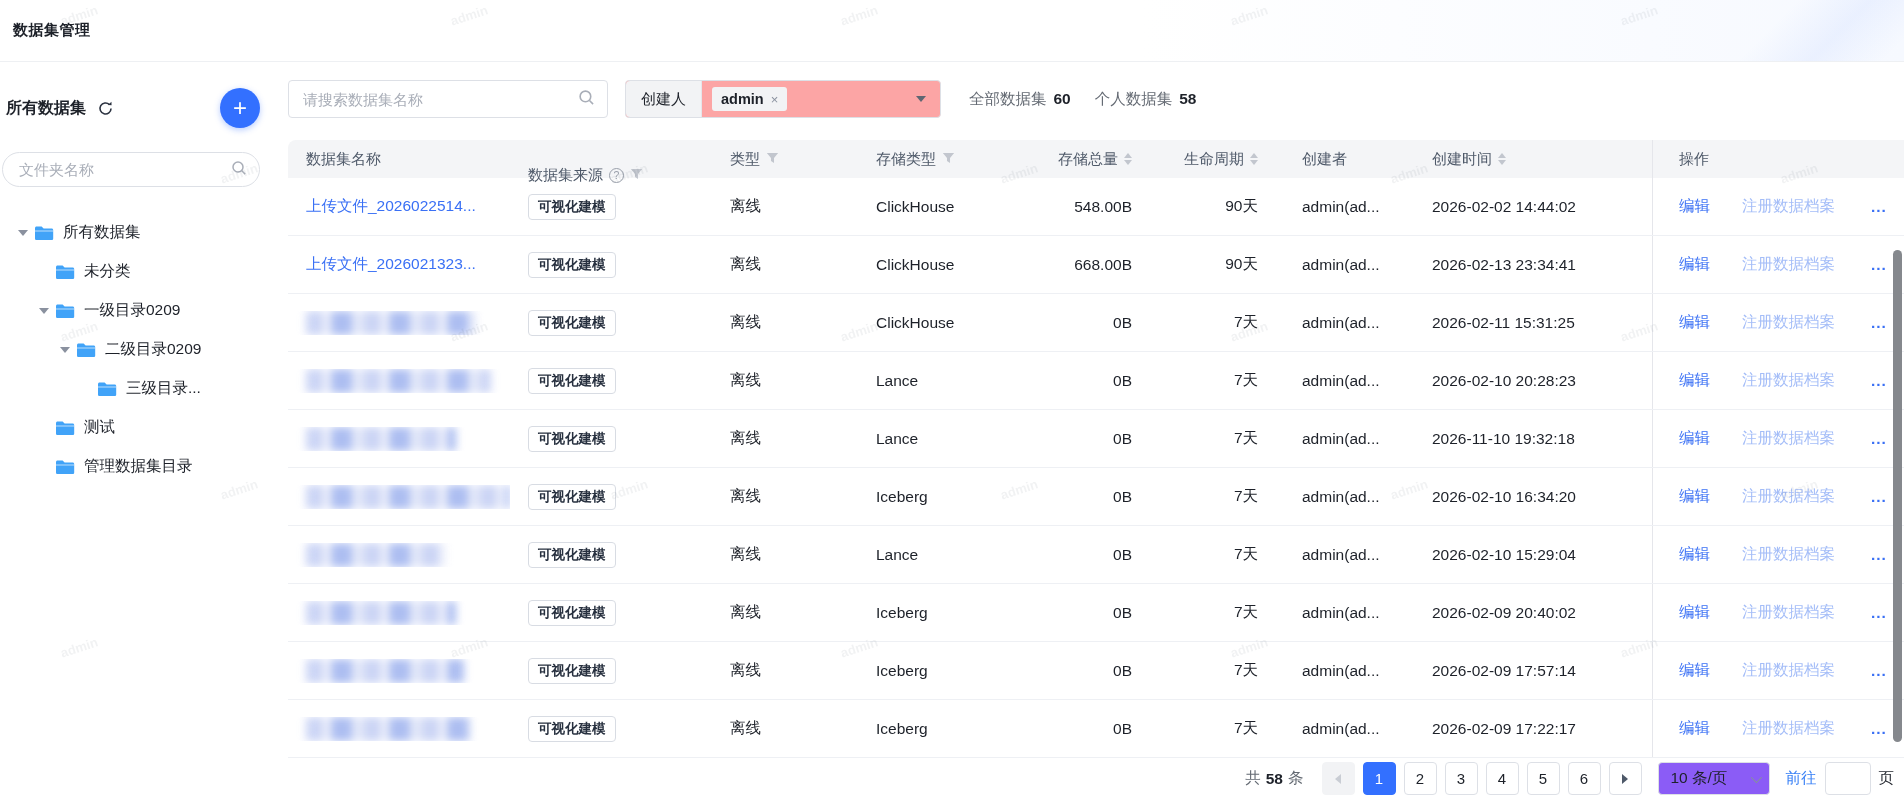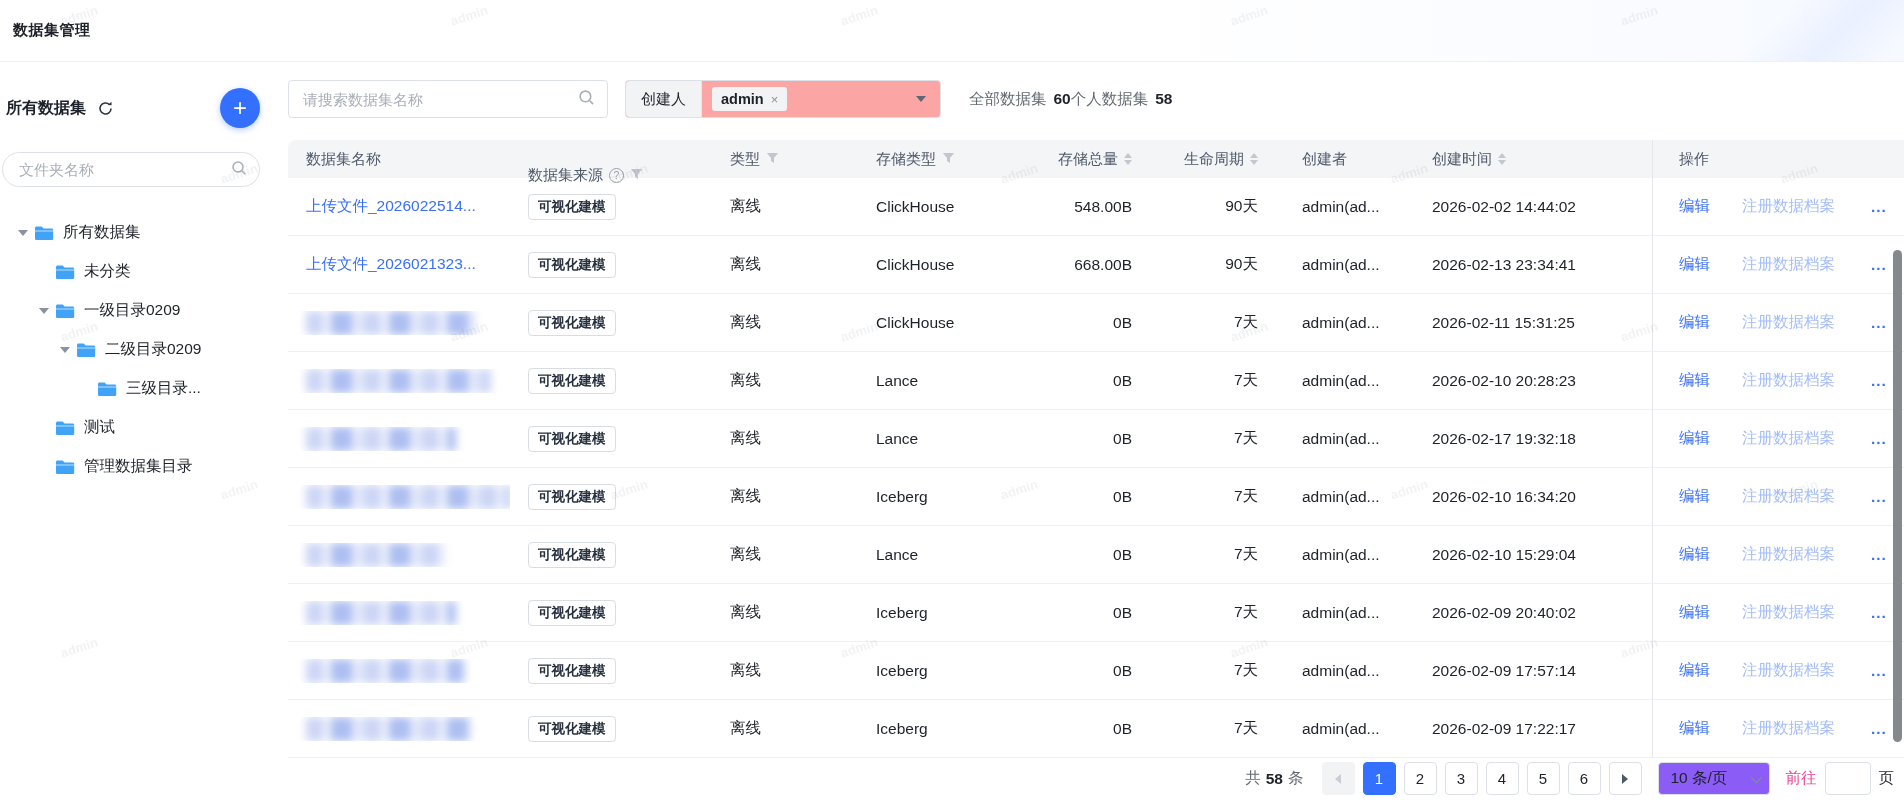--- a/index.html
+++ b/index.html
@@ -41,21 +41,21 @@
   
   .toolbar { display:flex; align-items:center; margin-top:18px; height:38px; }
   .ds-search { width:320px; height:38px; border:1px solid #dde0e6; border-radius:4px; display:flex; align-items:center; padding:0 12px 0 14px; background:#fff; }
   .ds-search input { border:none; outline:none; flex:1; font-size:15px; background:transparent; color:#1d2129; }
   .ds-search input::placeholder { color:#a9aeb8; }
   .creator-filter { margin-left:17px; width:316px; height:38px; border:1px solid #dde0e6; border-radius:4px; display:flex; align-items:center; background:#fca5a5; cursor:pointer; position:relative; }
   .filter-label { height:100%; display:flex; align-items:center; padding:0 15px; background:#f2f3f5; border-right:1px solid #e5e6eb; border-radius:4px 0 0 4px; font-size:15px; color:#1d2129; }
   .filter-tag { margin-left:10px; display:flex; align-items:center; gap:7px; background:#f2f3f5; border-radius:3px; padding:4px 9px; font-size:14.5px; font-weight:700; color:#1d2129; }
   .tag-close { color:#8a919f; font-size:13px; font-weight:400; cursor:pointer; }
   .filter-caret { position:absolute; right:14px; width:0; height:0; border-left:5px solid transparent; border-right:5px solid transparent; border-top:6px solid #5f6672; }
-  .stats { display:flex; align-items:flex-end; margin-left:28px; }
+  .stats { display:flex; align-items:flex-end; margin-left:28px; gap:24px; }
   .stat { display:flex; align-items:center; gap:7px; font-size:15.5px; cursor:pointer; }
   .stat-label { color:#646a73; }
   .stat-value { color:#1d2129; font-weight:600; }
 
   
   .table { margin-top:22px; position:relative; }
   .t-header { display:flex; height:38px; align-items:center; background:#f4f5f7; border-radius:8px 0 0 0; font-size:15px; color:#4e5969; }
   .t-cell { padding-left:18px; flex:0 0 auto; display:flex; align-items:center; gap:6px; overflow:hidden; white-space:nowrap; }
   .t-cell.right { justify-content:flex-end; padding-right:26px; padding-left:0; }
   .t-cell.actions { flex:1 1 auto; border-left:1px solid #e5e6eb; align-self:stretch; display:flex; align-items:center; padding-left:26px; }
@@ -78,21 +78,21 @@
   .total-text { display:flex; align-items:center; gap:5px; margin-right:10px; }
   .total-label { color:#646a73; }
   .total-num { color:#1d2129; font-weight:600; }
   .pg-btn { width:33px; height:33px; border-radius:4px; display:flex; align-items:center; justify-content:center; cursor:pointer; border:1px solid #dde0e6; background:#fff; color:#1d2129; font-size:15px; }
   .pg-btn.active { background:#3370ff; border-color:#3370ff; color:#fff; }
   .pg-btn.prev { background:#f2f3f5; border-color:#f2f3f5; }
   .arrow-l { width:0; height:0; border-top:5px solid transparent; border-bottom:5px solid transparent; border-right:6px solid #c9cdd4; }
   .arrow-r { width:0; height:0; border-top:5px solid transparent; border-bottom:5px solid transparent; border-left:6px solid #4e5969; }
   .size-select { margin-left:8px; width:112px; height:33px; border:1px solid #dde0e6; border-radius:4px; display:flex; align-items:center; justify-content:space-between; padding:0 10px 0 12px; cursor:pointer; background:#8b5cf6; }
   .chevron { width:8px; height:8px; border-right:1.6px solid #86909c; border-bottom:1.6px solid #86909c; transform:rotate(45deg) translateY(-2px); }
-  .goto-label { margin-left:8px; color:#ec4899; }
+  .goto-label { margin-left:8px; color:#3b82f6; }
   .goto-input { width:46px; height:33px; border:1px solid #dde0e6; border-radius:4px; outline:none; text-align:center; font-size:15px; }
   .goto-suffix { color:#1d2129; }
 </style>
 </head>
 <body>
 
 <div class="page">
   <div class="wm-layer" id="wm-layer">
       <span class="wm" style="left: 60px; top: 8px;">admin</span>
       <span class="wm" style="left: 450px; top: 8px;">admin</span>
@@ -393,21 +393,21 @@
                 <div class="blur-name" style="width: 150px;"></div>
               </div>
               <div class="t-cell" style="width: 202px;">
                 <span class="badge">可视化建模</span>
               </div>
               <div class="t-cell" style="width: 146px;">离线</div>
               <div class="t-cell" style="width: 150px;">Lance</div>
               <div class="t-cell right" style="width: 150px;">0B</div>
               <div class="t-cell right" style="width: 126px;">7天</div>
               <div class="t-cell" style="width: 130px;">admin(ad...</div>
-              <div class="t-cell" style="width: 238px;">2026-02-17 19:32:18</div>
+              <div class="t-cell" style="width: 238px;">2026-11-10 19:32:18</div>
               <div class="t-cell actions">
                 <span class="link-edit">编辑</span>
                 <span class="link-register">注册数据档案</span>
                 <span class="link-more">...</span>
               </div>
             </div>
             <div class="t-row">
               <div class="t-cell" style="width: 222px;">
                 <div class="blur-name" style="width: 205px;"></div>
               </div>

